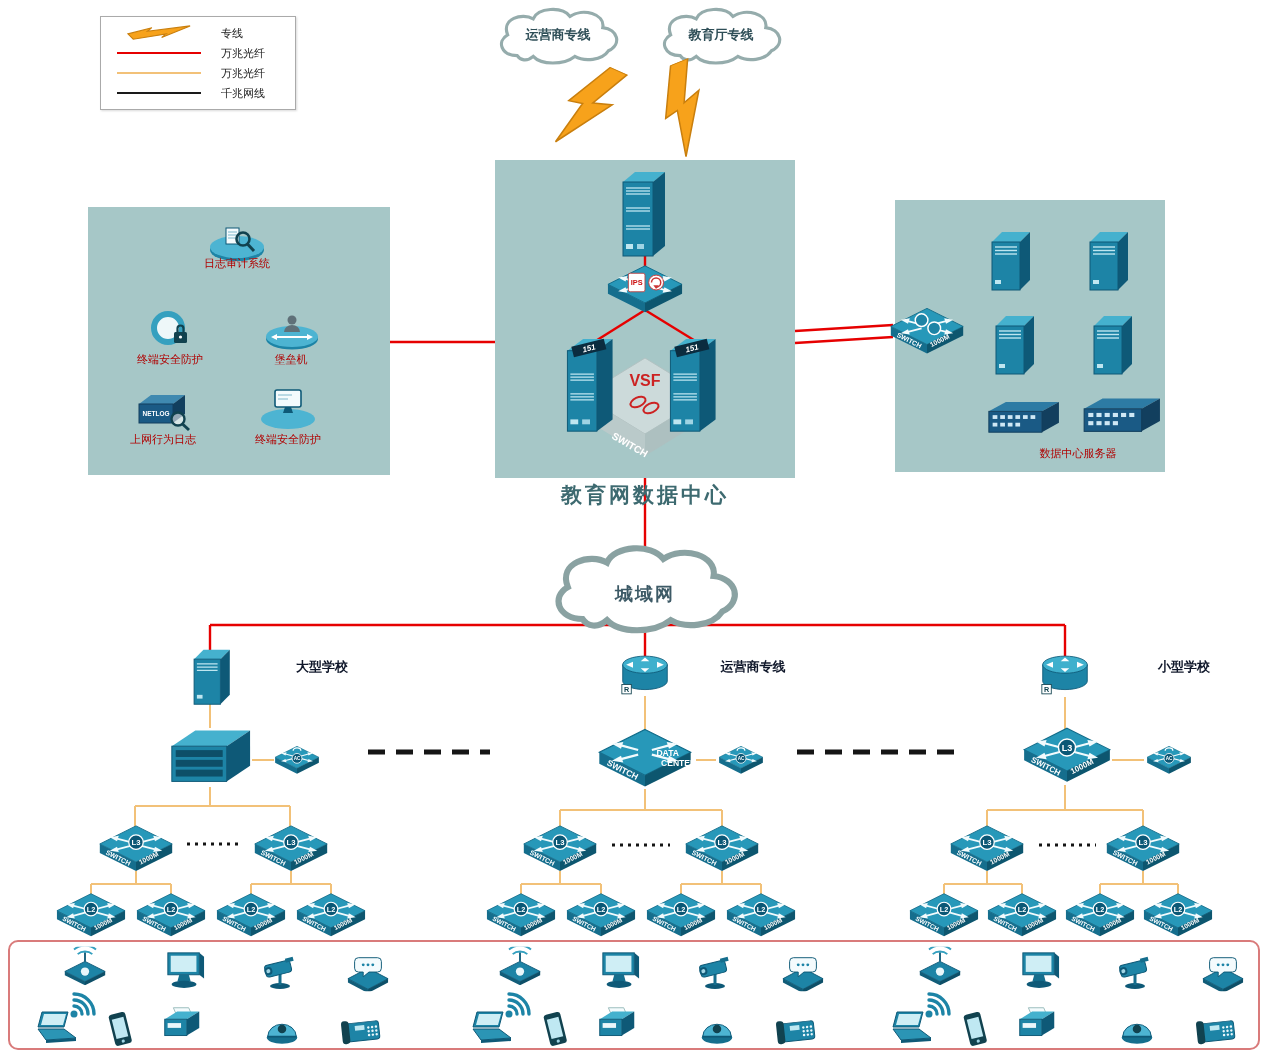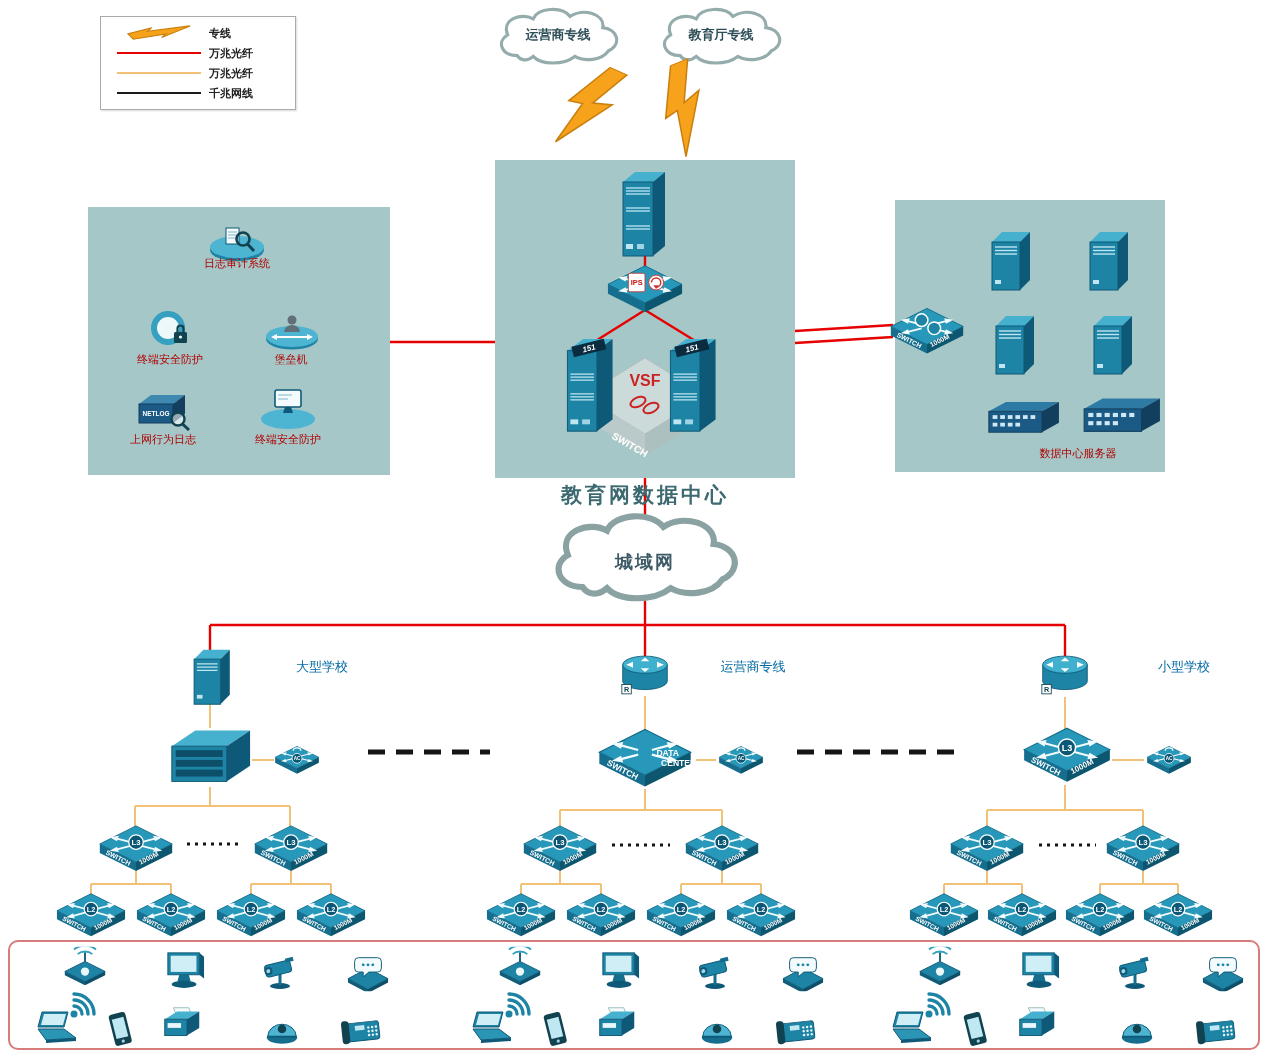--- a/index.html
+++ b/index.html
@@ -8,43 +8,43 @@
   .zone{position:absolute;background:#a6c7c7;z-index:0}
   #edge-box{position:absolute;border:2px solid #d97b7b;border-radius:10px;z-index:0;background:transparent}
   #wires{position:absolute;left:0;top:0;z-index:1}
   .w-red{stroke:#e60000;stroke-width:2.4;fill:none}
   .w-yel{stroke:#f2c178;stroke-width:2;fill:none}
   .w-dash{stroke:#151515;stroke-width:5;stroke-dasharray:17 11;fill:none}
   .w-dot{stroke:#151515;stroke-width:3;stroke-dasharray:3 5;fill:none}
   .dev{position:absolute;z-index:2;overflow:visible}
   .lbl{position:absolute;z-index:3;transform:translateX(-50%);color:#b00000;
        font-weight:normal;font-size:11px;white-space:nowrap;text-align:center}
-  .school-lbl{position:absolute;z-index:3;transform:translateX(-50%);color:#0369a1;
-       font-weight:normal;font-size:13px;white-space:nowrap}
+  .school-lbl{position:absolute;z-index:3;transform:translateX(-50%);color:#0f172a;
+       font-weight:bold;font-size:13px;white-space:nowrap}
   .main-title{position:absolute;z-index:3;transform:translateX(-50%);
        font:bold 21px "Liberation Serif",serif;color:#3d6a70;letter-spacing:3px;white-space:nowrap}
   .cloud-wrap{position:absolute;z-index:2}
   .cloud-txt{position:absolute;left:50%;top:32%;transform:translateX(-50%);
        font:bold 13px "Liberation Serif",serif;color:#2e4e57;white-space:nowrap}
   .metro-txt{position:absolute;left:50%;top:40%;transform:translateX(-50%);
        font:bold 18px "Liberation Serif",serif;color:#3d5a66;letter-spacing:2px;white-space:nowrap}
   #s-cloud path{stroke:var(--cstroke,#95acac);stroke-width:var(--cw,4);fill:#fff}
   .swt{fill:#fff;font-size:7.5px;font-weight:bold;font-family:"Liberation Sans",sans-serif}
   .badge-c{fill:#0b5876;stroke:#fff;stroke-width:1.4}
   .badge-t{fill:#fff;font-size:8.5px;font-weight:bold;text-anchor:middle;
        font-family:"Liberation Sans",sans-serif}
   .legend{position:absolute;z-index:4;width:196px;height:94px;background:#fff;
        border:1px solid #aaa;box-shadow:1px 1px 2px rgba(0,0,0,.15);padding:6px 8px;box-sizing:border-box}
   .legend-row{display:flex;align-items:center;height:20px}
   .legend-swatch-box{width:100px;display:flex;justify-content:center;align-items:center}
   .legend-line{display:inline-block;width:84px;height:0;border-top:2px solid #000}
   .legend-line.sw-red{border-color:#e60000}
   .legend-line.sw-yel{border-color:#f2c178}
   .legend-line.sw-blk{border-color:#1a1a1a}
-  .legend-label{font-size:11px;font-weight:bold;color:#222;white-space:nowrap}
+  .legend-label{font-size:11px;font-weight:normal;color:#222;margin-left:12px;white-space:nowrap}
 </style>
 </head>
 <body>
 
 <div id="canvas">
 
   <svg width="0" height="0" style="position:absolute" aria-hidden="true">
     <defs>
       <symbol id="s-cloud" viewBox="0 0 170 80">
         <path d="M34,62 C14,62 8,44 22,36 C14,16 40,8 54,16 C60,2 90,0 100,13 C116,2 144,10 141,27 C160,29 165,48 148,56 C140,68 118,70 106,63 C92,74 64,74 54,63 C46,70 38,68 34,62 Z"></path>
@@ -474,21 +474,21 @@
       <use href="#s-server"></use>
     </svg>
   <svg class="dev" style="left:983px;top:400px" width="78" height="36" viewBox="0 0 82 38">
       <use href="#s-rack"></use>
     </svg>
   <svg class="dev" style="left:1078px;top:396px" width="84" height="40" viewBox="0 0 82 38">
       <use href="#s-rack"></use>
     </svg>
   <div class="lbl" style="left:1078px;top:446px">数据中心服务器</div>
 
-  <div class="cloud-wrap" style="left:533px;top:511px;width:224px;height:98px;--cw:5;--cstroke:#8aa2a2">
+  <div class="cloud-wrap" style="left:533px;top:543px;width:224px;height:98px;--cw:5;--cstroke:#8aa2a2">
     <svg width="224" height="98" viewBox="0 0 170 80">
         <use href="#s-cloud"></use>
       </svg>
     <span class="metro-txt">城域网</span>
   </div>
 
   <div class="school-lbl" style="left:322px;top:658px">大型学校</div>
   <svg class="dev" style="left:190px;top:646px" width="42" height="62" viewBox="0 0 44 66">
       <use href="#s-server"></use>
     </svg>

